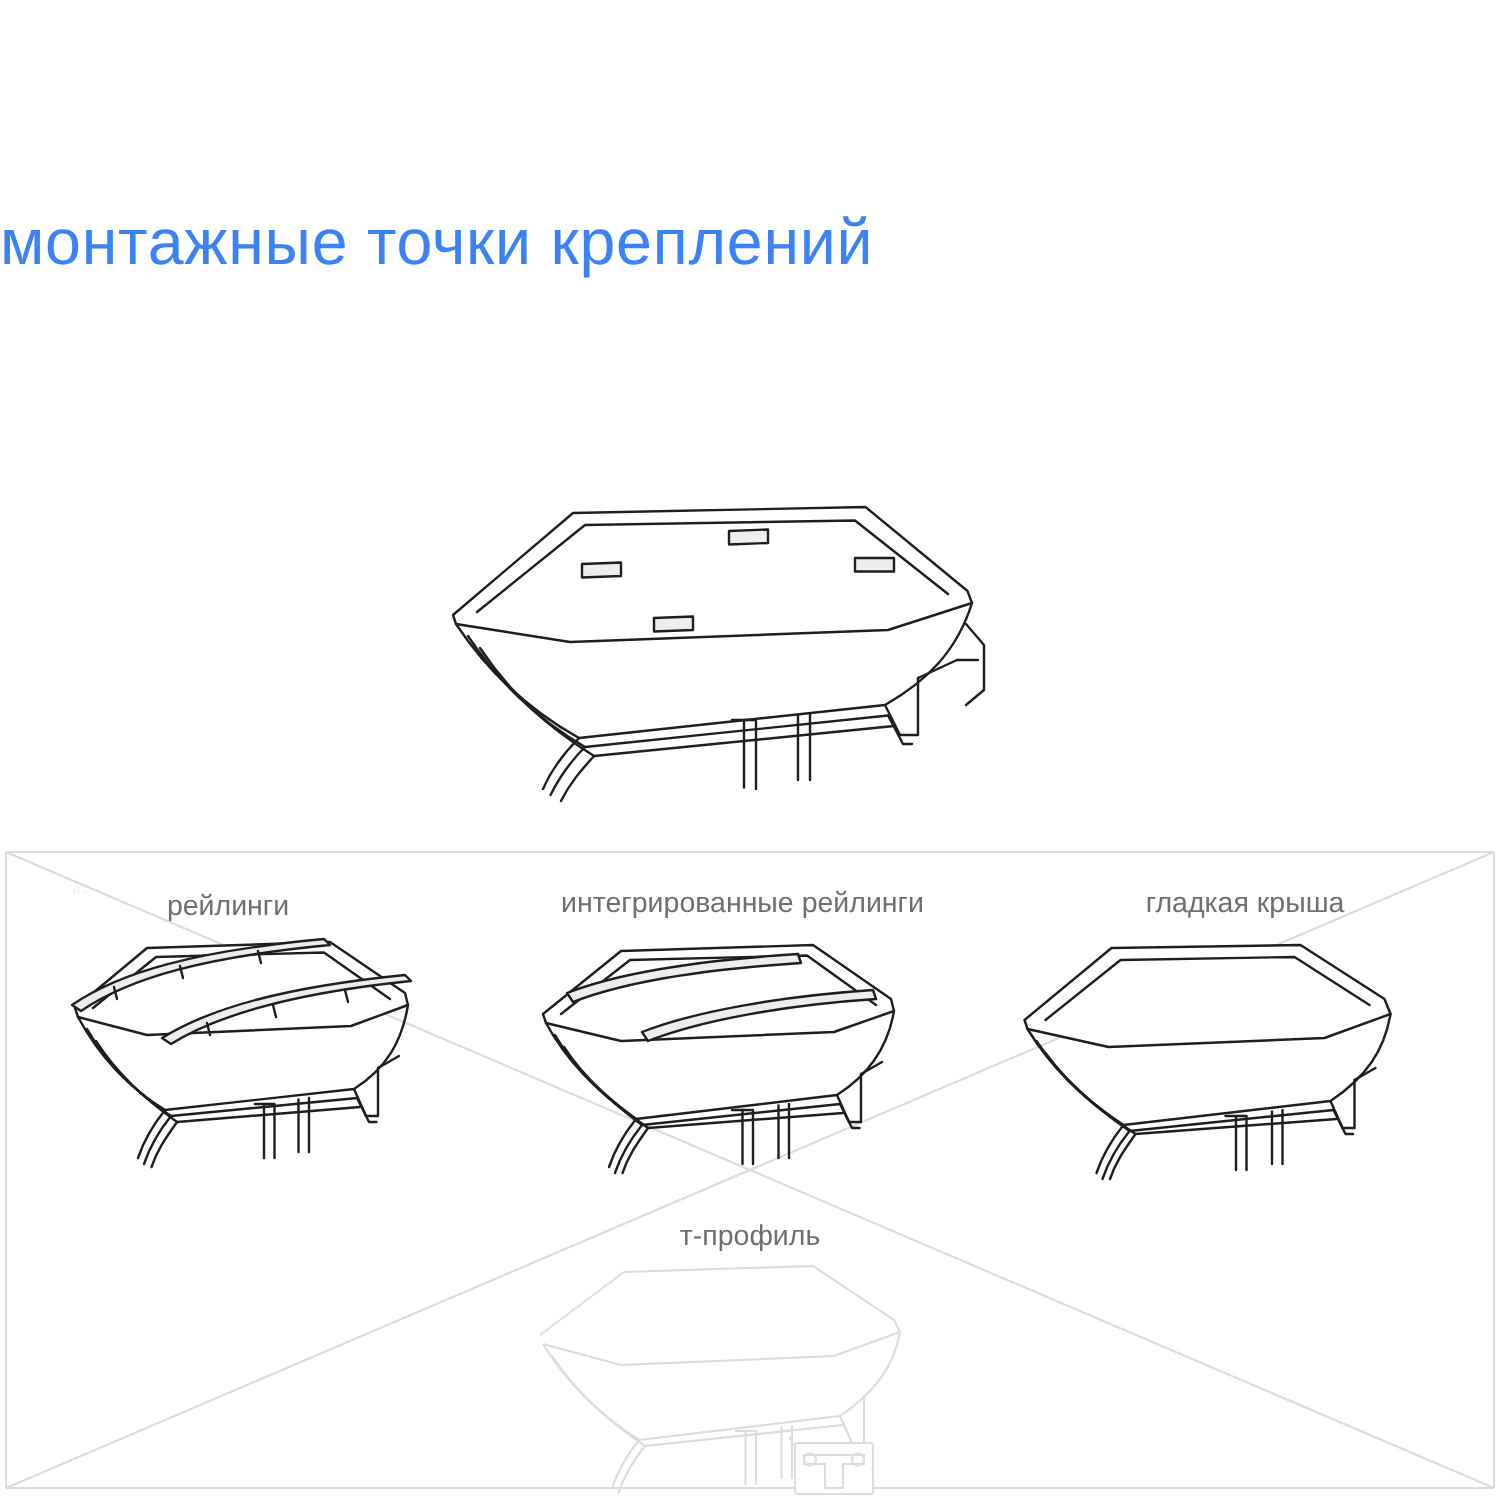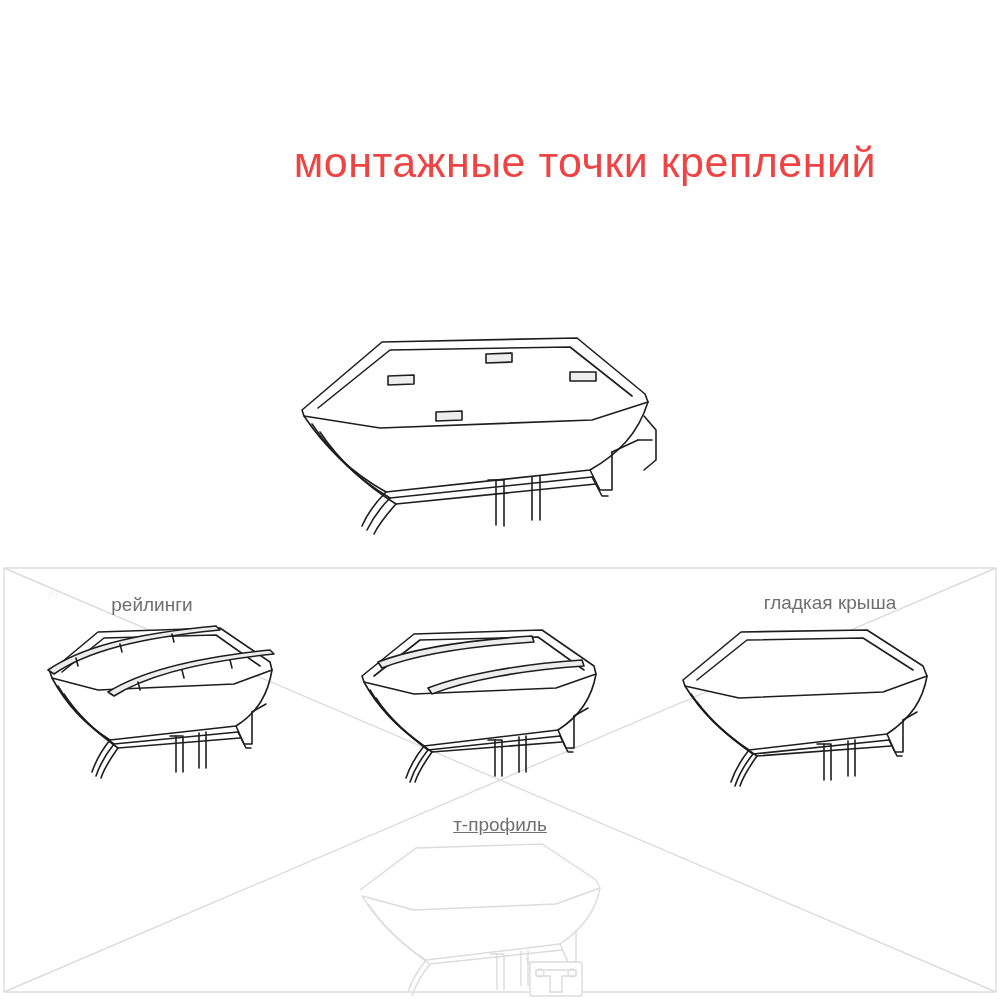--- a/index.html
+++ b/index.html
@@ -21,24 +21,24 @@
     height: 1000px;
     background: #ffffff;
   }
 
   
   .title {
     position: absolute;
     top: 138px;
     left: 0;
     width: 876px;
-    text-align: right;
+    text-align: left;
     font-size: 43px;
     font-weight: 400;
-    color: #ef4444;
+    color: #3b82f6;
     letter-spacing: 0.5px;
     white-space: nowrap;
   }
 
   
   .ghost {
     position: absolute;
     color: #f2f2f2;
     font-size: 17px;
     white-space: nowrap;
@@ -85,21 +85,21 @@
   }
 
   .c1 { top: 600px; left: 20px;  width: 310px; height: 200px; }
   .c2 { top: 600px; left: 330px; width: 330px; height: 200px; }
   .c3 { top: 600px; left: 655px; width: 330px; height: 200px; }
   .c4 { top: 830px; left: 330px; width: 340px; height: 170px; }
 
   .l1 { top: 594px; left: 37px;  width: 230px; }
   .l2 { top: 592px; left: 330px; width: 330px; }
   .l3 { top: 592px; left: 680px; width: 300px; }
-  .l4 { top: 814px; left: 330px; width: 340px; text-decoration: underline; }
+  .l4 { top: 814px; left: 330px; width: 340px; }
 
   svg { display: block; overflow: visible; }
   .ln { fill: none; stroke: #1e1e1e; stroke-width: 1.6; stroke-linejoin: round; stroke-linecap: round; }
   .ln-x { fill: none; stroke: #dcdcdc; stroke-width: 1.4; }
   .fillw { fill: #ffffff; }
   .fillg { fill: #ededed; }
 </style>
 </head>
 <body>
 
@@ -149,20 +149,21 @@
       <path class="ln-x" d="M4,8 L996,432"></path>
       <path class="ln-x" d="M996,8 L4,432"></path>
       <path class="ln-x" d="M4,8 L996,8"></path>
       <path class="ln-x" d="M4,432 L996,432"></path>
       <path class="ln-x" d="M4,8 L4,432"></path>
       <path class="ln-x" d="M996,8 L996,432"></path>
     </svg>
   </div>
 
   <div class="cell-label l1">рейлинги</div>
+  <div class="cell-label l2">интегрированные рейлинги</div>
   <div class="cell-label l3">гладкая крыша</div>
   <div class="cell-label l4">т-профиль</div>
 
   <div class="cell c1">
     <svg width="310" height="200" viewBox="0 0 310 200">
       <path class="ln fillw" d="M30,72 L78,32 L200,28 L250,62 L252,70 L214,84 L78,90 L32,78 Z"></path>
       <path class="ln" d="M42,72 L84,38 L196,35 L240,66"></path>
       <path class="ln" d="M32,78 C46,104 64,124 90,140 L216,126 C238,112 248,94 252,70"></path>
       <path class="ln" d="M38,86 C52,110 70,128 94,144 L218,132"></path>
       <path class="ln" d="M44,94 C58,116 76,132 98,148 L220,138"></path>

